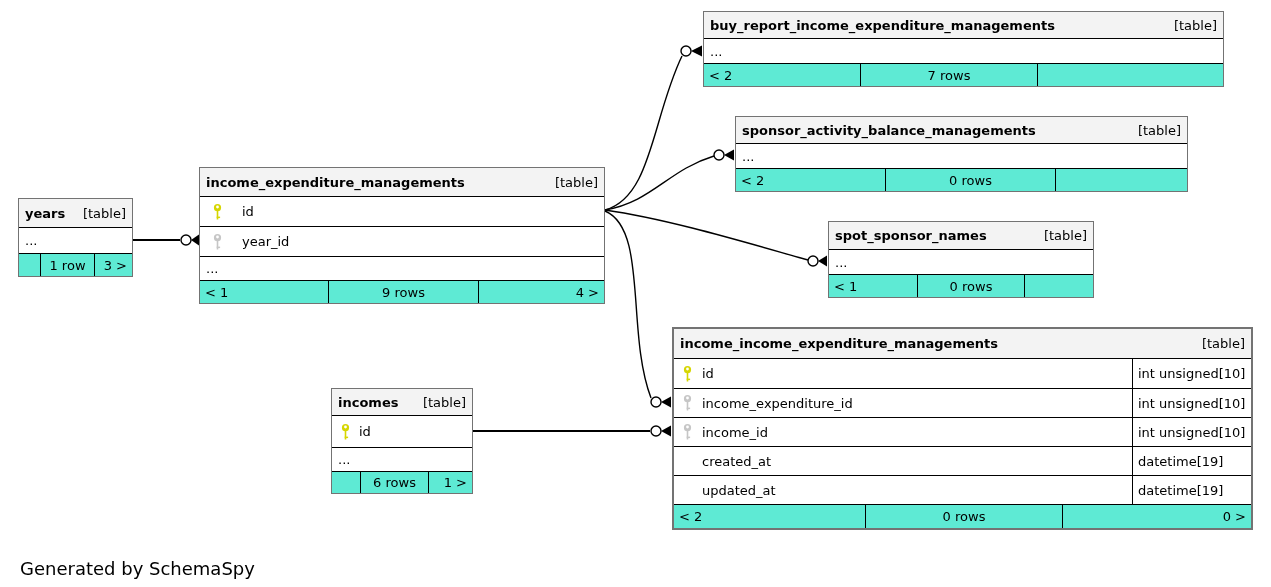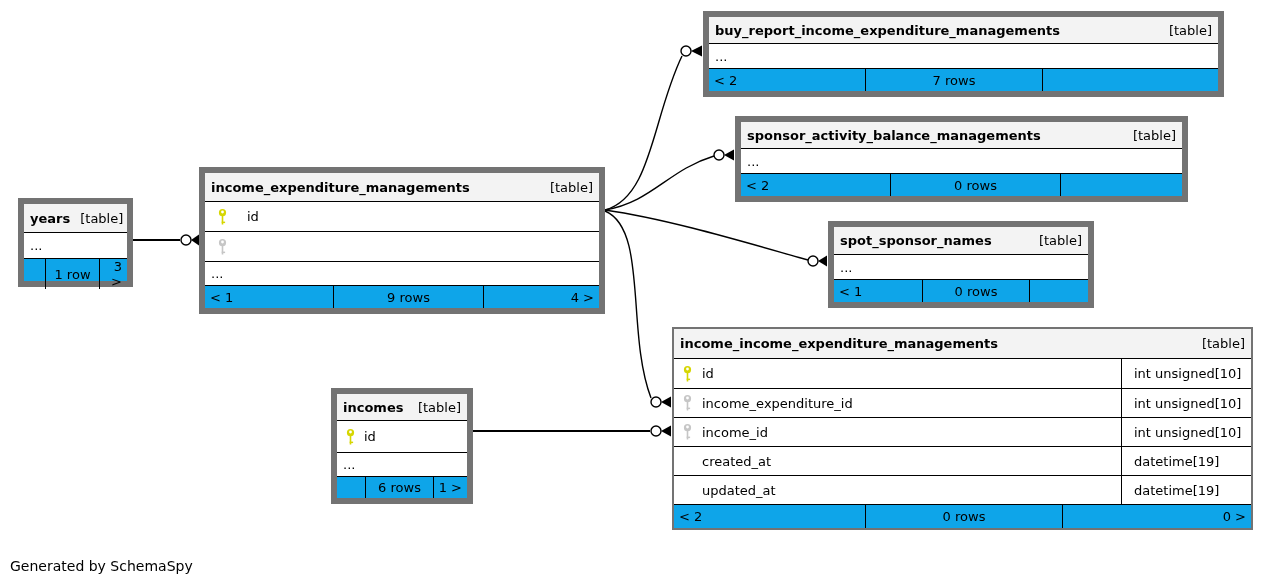--- a/index.html
+++ b/index.html
@@ -6,31 +6,31 @@
   #canvas{
     position:relative;width:1271px;height:587px;background:#fff;overflow:hidden;
     font-family:"DejaVu Sans","Liberation Sans",sans-serif;font-size:13px;color:#000;
   }
   svg.wires{position:absolute;left:0;top:0;pointer-events:none;}
   .wire{fill:none;stroke:#000;stroke-width:1.4px;}
   .wire.straight{stroke-width:2px;}
   .endcircle{fill:#fff;stroke:#000;stroke-width:1.4px;}
   .endarrow{fill:#000;stroke:none;}
 
-  .tbl{position:absolute;background:#0ea5e9;border:6px solid #737373;box-sizing:border-box;}
+  .tbl{position:absolute;background:#5eead4;border:1px solid #737373;box-sizing:border-box;}
   .thead{display:flex;justify-content:space-between;align-items:center;
          padding:0 6px;background:#f3f3f3;height:27px;}
   .tname{font-weight:bold;white-space:nowrap;}
   .tbadge{font-weight:normal;white-space:nowrap;margin-left:10px;}
   .tr{display:flex;align-items:center;position:relative;border-top:1px solid #000;height:29px;box-sizing:border-box;background:#fff;}
   .tr.ellipsis{height:24px;}
   .keyic{position:absolute;left:8px;top:50%;transform:translateY(-50%);line-height:0;}
   .cname{flex:1;padding-left:28px;white-space:nowrap;overflow:hidden;}
   .tr.ellipsis .cname{padding-left:6px;}
-  .ctype{width:130px;box-sizing:border-box;border-left:1px solid #000;padding-left:12px;
+  .ctype{width:119px;box-sizing:border-box;border-left:1px solid #000;padding-left:5px;
          align-self:stretch;display:flex;align-items:center;white-space:nowrap;}
   .tfoot{display:grid;border-top:1px solid #000;height:23px;align-items:center;box-sizing:border-box;}
   .tfoot .fl{padding-left:5px;border-right:1px solid #000;align-self:stretch;display:flex;align-items:center;}
   .tfoot .fc{text-align:left;border-right:1px solid #000;align-self:stretch;display:flex;align-items:center;justify-content:center;}
   .tfoot .fr{text-align:right;padding-right:5px;}
 
   
   #t-years{left:18px;top:198px;width:115px;}
   #t-years .thead{height:28px;}
   #t-years .tr.ellipsis{height:26px;}
@@ -65,21 +65,21 @@
   #t-iiem .tr-0{border-top:none;}
   #t-iiem .tfoot{grid-template-columns:192px 197px 1fr;height:24px;}
 
   #t-incomes{left:331px;top:388px;width:142px;}
   #t-incomes .thead{height:26px;align-items:center;}
   #t-incomes .tr-0{height:32px;}
   #t-incomes .cname{padding-left:27px;}
   #t-incomes .tr.ellipsis .cname{padding-left:6px;}
   #t-incomes .tfoot{grid-template-columns:29px 68px 1fr;height:22px;}
 
-  #gen-note{position:absolute;left:10px;top:558px;font-size:14px;color:#000;}
+  #gen-note{position:absolute;left:20px;top:558px;font-size:18px;color:#000;}
 </style>
 </head>
 <body>
 
 <div id="canvas">
 
   <svg class="wires" width="1271" height="587">
 
     <g>
       <path class="wire straight" d="M133,240 L180,240"></path>
@@ -146,20 +146,21 @@
           </svg></span>
         <span class="cname">id</span>
       </div>
       <div class="tr tr-1">
         <span class="keyic"><svg width="11" height="18" viewBox="0 0 11 18">
             <circle cx="5.5" cy="4.7" r="3.6" fill="#c6c6c6"></circle>
             <circle cx="5.5" cy="4" r="1.4" fill="#fff"></circle>
             <rect x="4.7" y="8" width="1.6" height="8.5" fill="#c6c6c6"></rect>
             <rect x="4.7" y="13.6" width="3.4" height="1.5" fill="#c6c6c6"></rect>
           </svg></span>
+        <span class="cname">year_id</span>
       </div>
       <div class="tr tr-2 ellipsis">
         <span class="cname">...</span>
       </div>
       <div class="tfoot">
         <span class="fl">&lt; 1</span>
         <span class="fc">9 rows</span>
         <span class="fr">4 &gt;</span>
       </div>
     </div>

